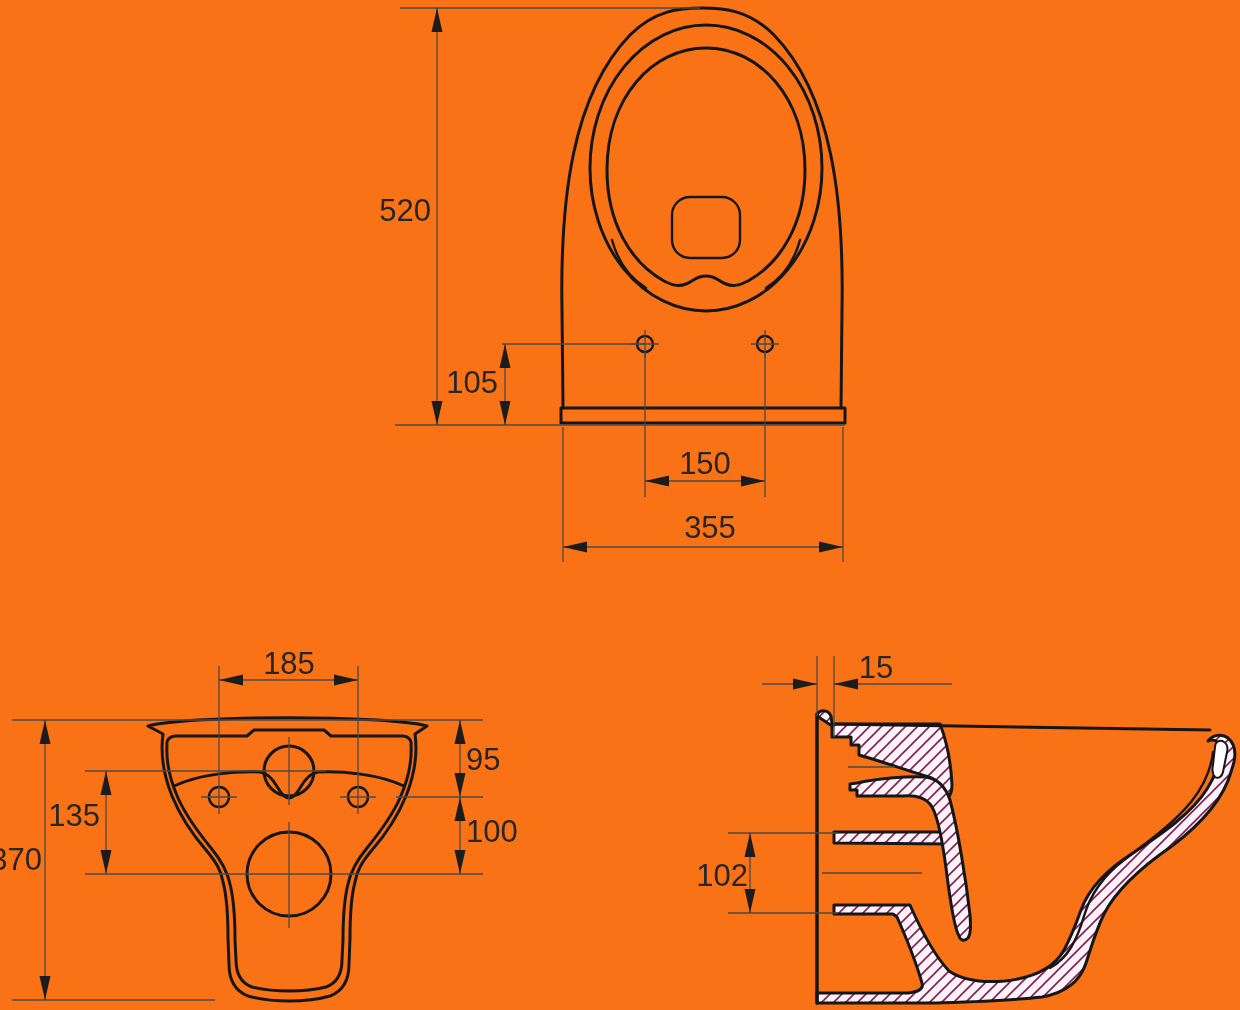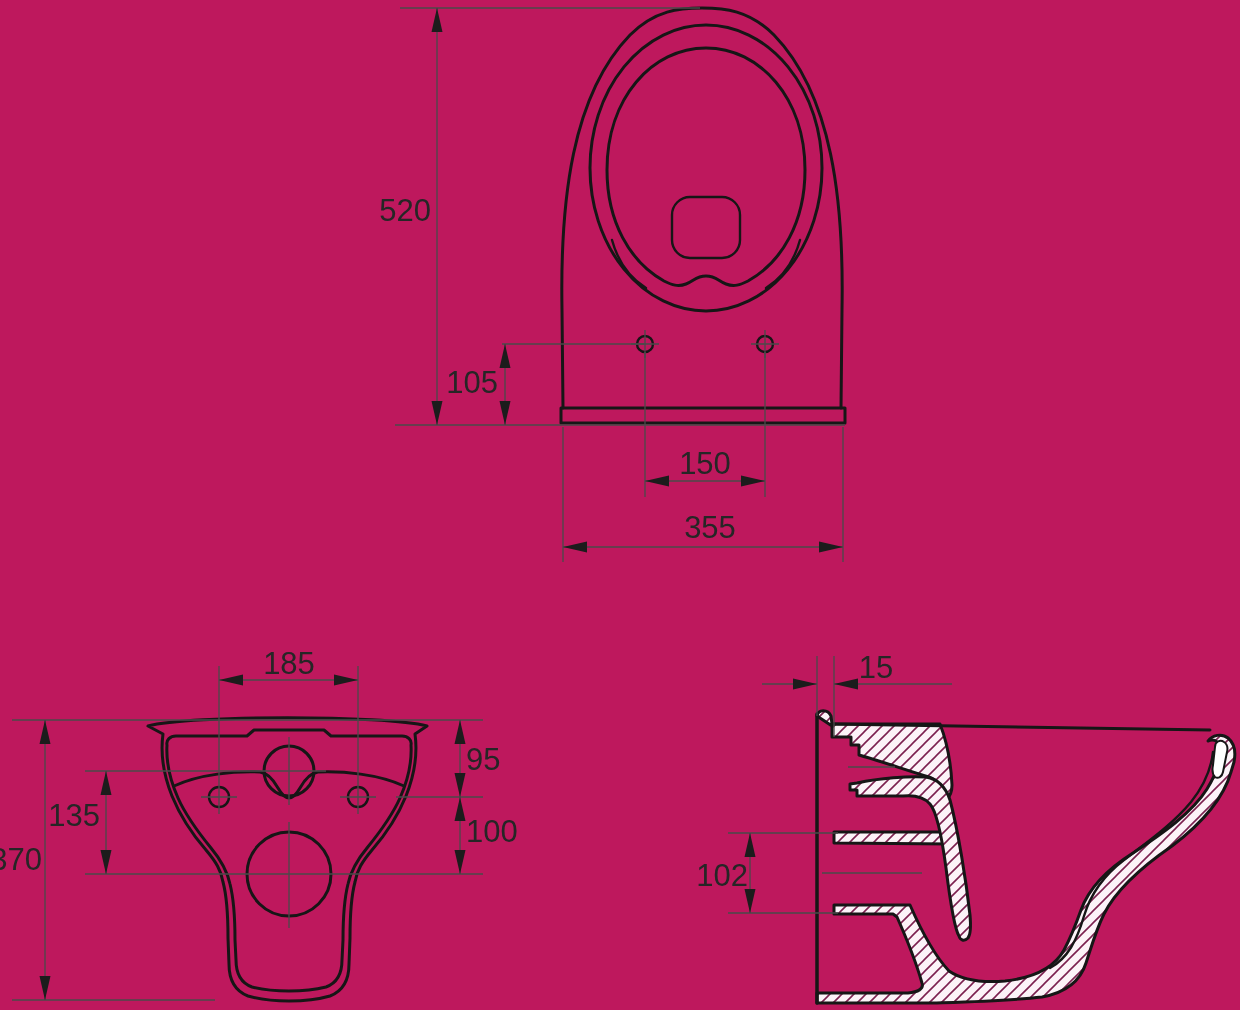--- a/index.html
+++ b/index.html
@@ -1,16 +1,16 @@
 <!DOCTYPE html>
 <html><head>
 <meta charset="utf-8">
 <style>
   html,body{margin:0;padding:0;background:#ffffff;}
-  .stage{width:1240px;height:1010px;position:relative;background:#be185d;overflow:hidden;}
+  .stage{width:1240px;height:1010px;position:relative;background:#f97316;overflow:hidden;}
   svg{display:block;}
   .dim-text{font-family:"Liberation Sans","DejaVu Sans",sans-serif;font-size:31px;fill:#262626;}
   .outline{stroke:#161616;stroke-width:3;fill:none;stroke-linecap:round;stroke-linejoin:round;}
   .outline-thin{stroke:#161616;stroke-width:2.4;fill:none;stroke-linecap:round;stroke-linejoin:round;}
   .refline{stroke:#4a4a4a;stroke-width:1.3;fill:none;}
   .arrow{fill:#1c1c1c;stroke:none;}
   .hatched{fill:url(#hatch);stroke:#161616;stroke-width:3;stroke-linejoin:round;}
 </style>
 </head>
 <body>

